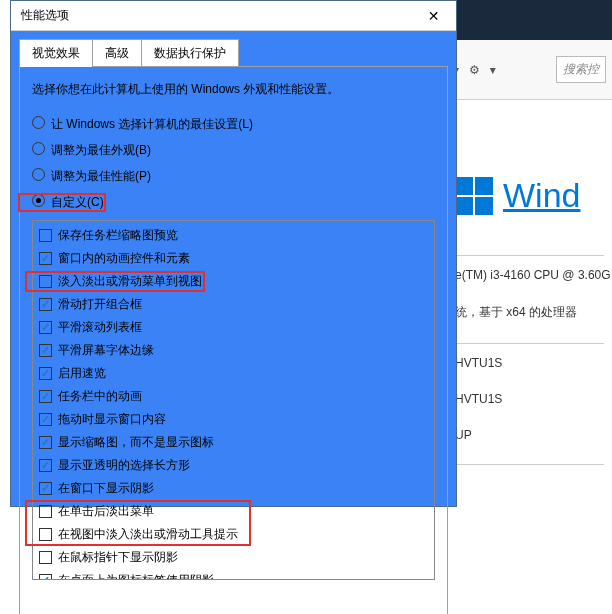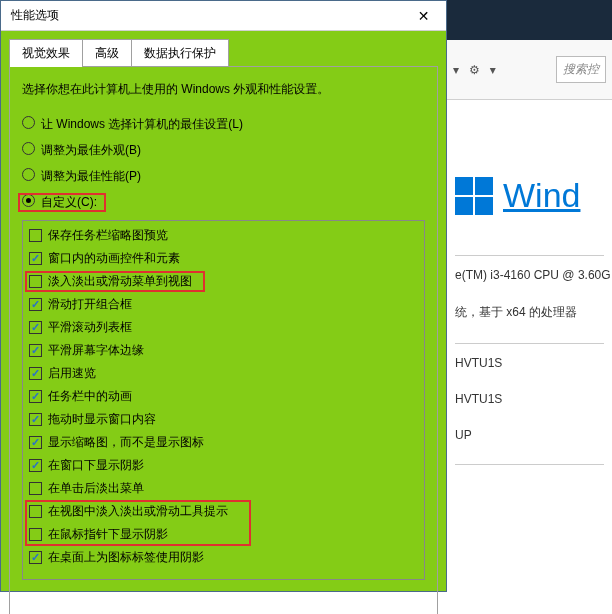--- a/index.html
+++ b/index.html
@@ -8,24 +8,24 @@
     font-size: 12px;
     color: #000;
     background: #fff;
     width: 612px;
     height: 614px;
     overflow: hidden;
     position: relative;
   }
   .window {
     position: absolute;
-    left: 0; top: 0;
+    left: 10px; top: 0;
     width: 447px;
-    height: 592px;
-    background: #84cc16;
+    height: 507px;
+    background: #3b82f6;
     border: 1px solid #4a6a8a;
     z-index: 10;
   }
   .titlebar {
     height: 30px;
     background: #fff;
     border-bottom: 1px solid #d0d0d0;
     display: flex;
     align-items: center;
     padding-left: 10px;
@@ -272,20 +272,24 @@
           <span>任务栏中的动画</span>
         </div>
         <div class="check-item" id="ck-8">
           <span class="checkbox checked"></span>
           <span>拖动时显示窗口内容</span>
         </div>
         <div class="check-item" id="ck-9">
           <span class="checkbox checked"></span>
           <span>显示缩略图，而不是显示图标</span>
         </div>
+        <div class="check-item" id="ck-10">
+          <span class="checkbox checked"></span>
+          <span>显示亚透明的选择长方形</span>
+        </div>
         <div class="check-item" id="ck-11">
           <span class="checkbox checked"></span>
           <span>在窗口下显示阴影</span>
         </div>
         <div class="check-item" id="ck-12">
           <span class="checkbox"></span>
           <span>在单击后淡出菜单</span>
         </div>
         <div class="check-item" id="ck-13">
           <span class="checkbox"></span>

